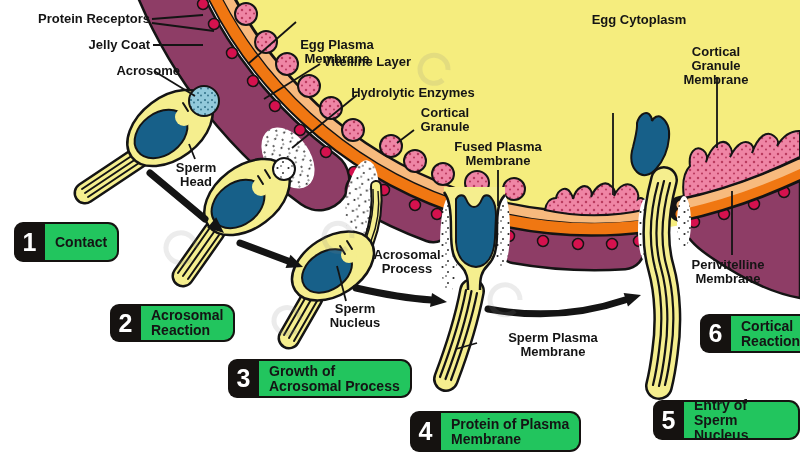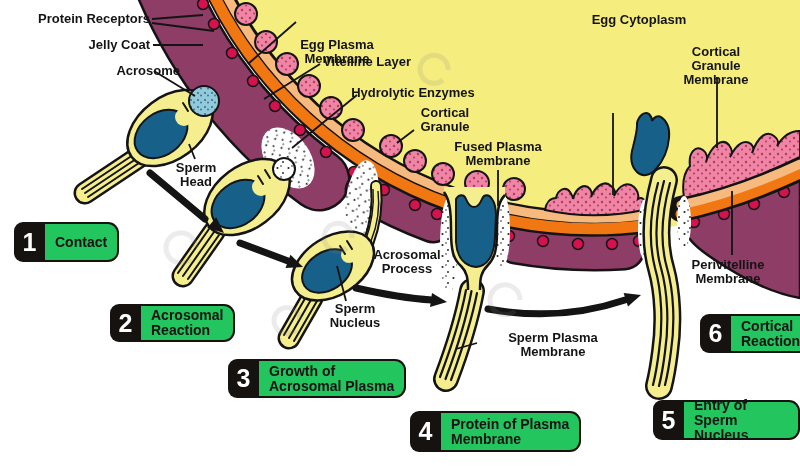--- a/index.html
+++ b/index.html
@@ -280,21 +280,21 @@
   <div class="badge-body">Contact</div>
 </div>
 <div class="badge" style="left:110px;top:304px;height:38px;">
   <div class="badge-num">2</div>
   <div class="badge-body">Acrosomal
 Reaction</div>
 </div>
 <div class="badge" style="left:228px;top:359px;height:39px;">
   <div class="badge-num">3</div>
   <div class="badge-body">Growth of
-Acrosomal Plasma</div>
+Acrosomal Process</div>
 </div>
 <div class="badge" style="left:410px;top:411px;height:41px;">
   <div class="badge-num">4</div>
   <div class="badge-body">Protein of Plasma
 Membrane</div>
 </div>
 <div class="badge" style="left:653px;top:400px;height:40px;">
   <div class="badge-num">5</div>
   <div class="badge-body">Entry of Sperm
 Nucleus</div>

